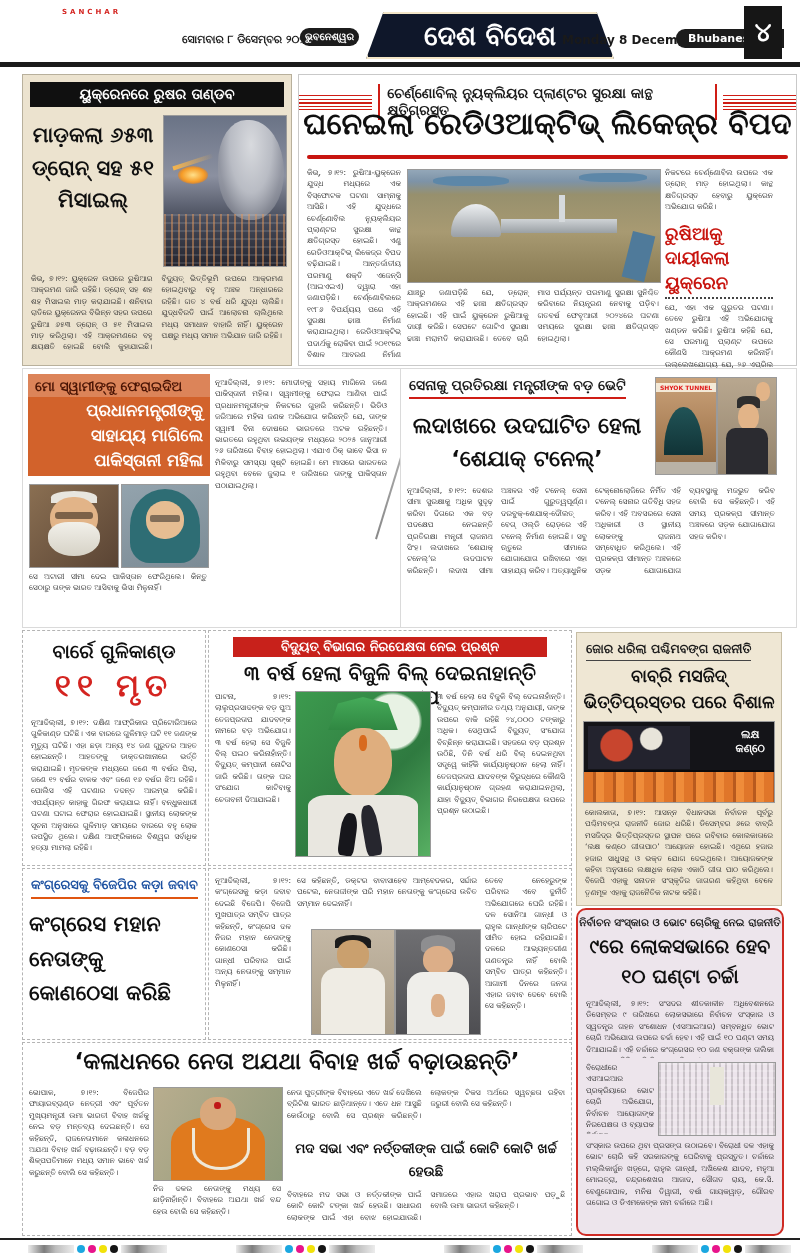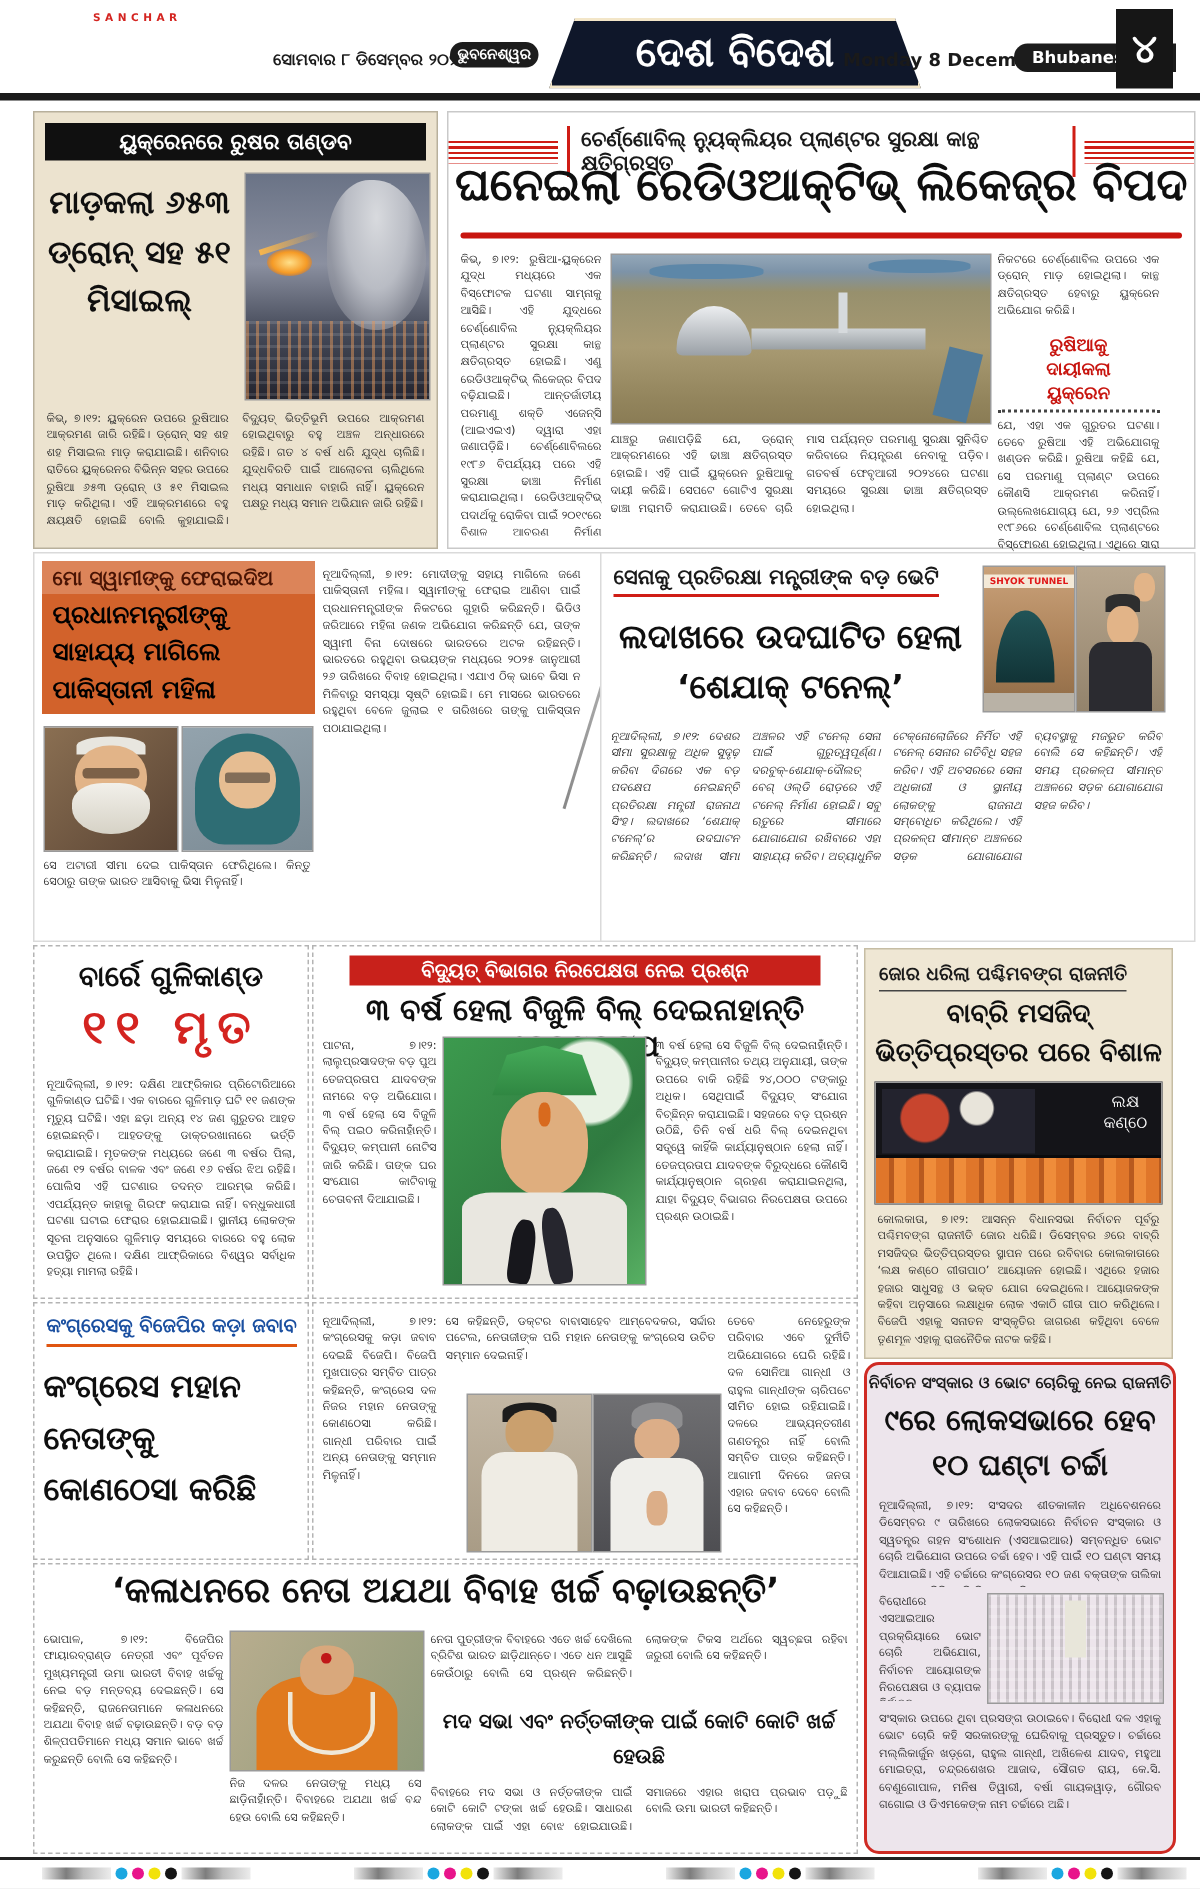--- a/index.html
+++ b/index.html
@@ -2,21 +2,21 @@
 <html><head>
 <meta charset="utf-8">
 <style>
   html,body{margin:0;padding:0;background:#e9e9e9;}
   .page{position:relative;width:800px;height:1259px;background:#ffffff;overflow:hidden;
         font-family:"DejaVu Sans","Liberation Sans",sans-serif;color:#1a1a1a;}
   .abs{position:absolute;}
   .hl{font-weight:800;color:#0f0f0f;}
   .body-text{font-size:7.6px;line-height:1.5;text-align:justify;color:#2a2a2a;overflow:hidden;}
   .cols2{column-count:2;column-gap:9px;}
-  .cols4{column-count:4;column-gap:8px;font-style:italic;}
+  .cols4{column-count:4;column-gap:8px;}
   .box{border:1px solid #c9c9c9;background:#fff;padding-left:15px;}
   .box-dash{border:1px dashed #b4b4b4;background:#fff;}
 
   
   .logo-top{font-size:7px;color:#d42420;letter-spacing:3px;font-weight:700;margin-left:38px;}
   .logo{font-size:38px;font-weight:800;color:#101010;line-height:1.05;letter-spacing:1px;}
   .pill{background:#1c1c1c;color:#fff;font-weight:700;border-radius:11px;display:inline-block;}
   .banner{background:#0f172a;clip-path:polygon(7% 0,93% 0,100% 100%,0 100%);
           display:flex;align-items:center;justify-content:center;
           color:#fff;font-size:27px;font-weight:800;box-shadow:0 0 0 2px #f3e6c8 inset;}
@@ -33,21 +33,21 @@
 
   
   .b-kickrow{position:absolute;top:9px;left:0;right:0;display:flex;align-items:center;justify-content:center;gap:6px;}
   .stripe{width:76px;height:15px;background:repeating-linear-gradient(180deg,#cf1d15 0 1.5px,transparent 1.5px 3.6px);}
   .b-kick{font-size:14px;font-weight:700;padding:1px 7px;border-left:2px solid #cf1d15;border-right:2px solid #cf1d15;}
   .b-head{position:absolute;top:31px;left:0;right:0;text-align:center;font-size:30px;}
   .b-rule{position:absolute;top:80px;left:8px;right:8px;height:4px;background:#c8150f;border-radius:2px;}
   .b-left{position:absolute;left:8px;top:92px;width:94px;height:190px;}
   .b-mid{position:absolute;left:108px;top:212px;width:252px;height:70px;}
   .b-right{position:absolute;left:366px;top:92px;width:108px;height:192px;}
-  .b-subhead{font-size:12px;font-weight:800;color:#c8150f;margin:3px 12px 2px;line-height:1.35;text-align:center;}
+  .b-subhead{font-size:18px;font-weight:800;color:#c8150f;margin:3px 0 2px;line-height:1.35;}
   .dotline{border-top:2px dotted #444;margin:2px 0 3px;}
 
   
   .ph{position:absolute;overflow:hidden;border:1px solid #9a9a9a;}
   .ph>div{position:absolute;}
   .ph-ukr{background:linear-gradient(180deg,#6a7386 0%,#8b90a0 40%,#454a59 70%,#23242e 100%);}
   .smoke{right:2px;top:4px;width:66px;height:100px;border-radius:45% 55% 50% 50%;
          background:radial-gradient(ellipse at 50% 25%,#d8dade 0%,#b9bcc4 45%,rgba(150,153,163,.75) 70%,transparent 100%);}
   .streak{left:8px;top:44px;width:42px;height:4px;transform:rotate(-18deg);
           background:linear-gradient(90deg,#f8b54a,transparent);}
@@ -61,21 +61,21 @@
   .water2{right:5%;top:3%;width:27%;height:8%;background:#5d87a8;border-radius:40%;}
   .dome{left:17%;top:30%;width:20%;height:30%;background:linear-gradient(180deg,#eceef0,#9aa0a6);
         border-radius:50% 50% 8% 8% / 85% 85% 10% 10%;}
   .plant{left:37%;top:44%;width:46%;height:12%;background:linear-gradient(#cfd3d6,#9aa0a4);}
   .stack{left:60%;top:22%;width:2.5%;height:24%;background:#d6dadd;}
   .canal{right:4%;top:56%;width:9%;height:42%;background:#4f7a9a;transform:rotate(14deg);}
 
   
   .c-orange{position:absolute;left:5px;top:5px;width:182px;height:102px;background:#d2622b;}
   .c-kick{color:#4a1404;background:rgba(255,255,255,.22);font-size:13.5px;font-weight:800;padding:4px 7px 2px;}
-  .c-head{color:#000000;font-size:16.5px;font-weight:800;padding:2px 7px;line-height:1.5;}
+  .c-head{color:#ffffff;font-size:16.5px;font-weight:800;padding:2px 7px;line-height:1.5;text-align:right;}
   .ph-modi{background:linear-gradient(135deg,#8a6f52,#5a4434);}
   .hairM{left:24%;top:7%;width:52%;height:15%;background:#e8e6df;border-radius:50% 50% 0 0;}
   .faceM{left:23%;top:15%;width:54%;height:52%;background:#e2b488;border-radius:48%;}
   .glassesM{left:28%;top:33%;width:44%;height:8%;background:rgba(40,30,20,.55);border-radius:3px;}
   .beardM{left:21%;top:45%;width:58%;height:42%;background:linear-gradient(#f2f0ea,#d6d2c6);border-radius:40% 40% 50% 50%;}
   .ph-pakw{background:linear-gradient(160deg,#93a3ad,#7c8b95);}
   .scarf{left:9%;top:5%;width:82%;height:90%;background:#2e6d74;border-radius:50% 50% 28% 28%;}
   .faceW{left:28%;top:20%;width:44%;height:46%;background:#e6bd92;border-radius:48%;}
   .glassesW{left:32%;top:37%;width:36%;height:8%;background:rgba(30,30,30,.5);border-radius:2px;}
 
@@ -130,21 +130,21 @@
   .handsSo{left:42%;top:62%;width:16%;height:22%;background:#dcae88;border-radius:40%;}
 
   
   .artH{background:#efe7d4;border:1px solid #c6bda4;}
   .h-kick{position:absolute;left:9px;top:8px;font-size:12.5px;font-weight:800;border-bottom:1px solid #444;padding-bottom:3px;}
   .h-head{position:absolute;left:4px;top:30px;width:196px;text-align:center;font-size:17.5px;line-height:1.5;}
   .ph-gita{background:#141418;}
   .backdrop{left:2%;top:5%;width:54%;height:54%;
             background:radial-gradient(circle at 28% 45%,#c8452e 0 20%,transparent 22%),
                        radial-gradient(circle at 62% 30%,#e8e4da 0 15%,transparent 17%),#23232e;}
-  .gtext{right:2%;top:8%;width:21%;color:#fff;font-weight:400;font-size:11px;line-height:1.25;text-align:center;}
+  .gtext{right:2%;top:8%;width:21%;color:#fff;font-weight:700;font-size:11px;line-height:1.25;text-align:center;}
   .monks{bottom:0;left:0;right:0;height:38%;
          background:repeating-linear-gradient(90deg,#e0762a 0 9px,#b85a1e 9px 12px,#ef8c3a 12px 20px);
          border-top:2px solid #0a0a0c;}
   .h-body{position:absolute;left:8px;top:174px;width:188px;height:90px;}
 
   
   .artI{background:#ede5ec;border:2px solid #cf2b24;border-radius:10px;}
   .i-kick{position:absolute;top:6px;left:0;right:0;text-align:center;font-size:10.5px;font-weight:800;}
   .i-head{position:absolute;top:22px;left:0;right:0;text-align:center;font-size:19.5px;line-height:1.55;}
   .ph-parl{background:linear-gradient(#8e9a85,#5f6b58);

